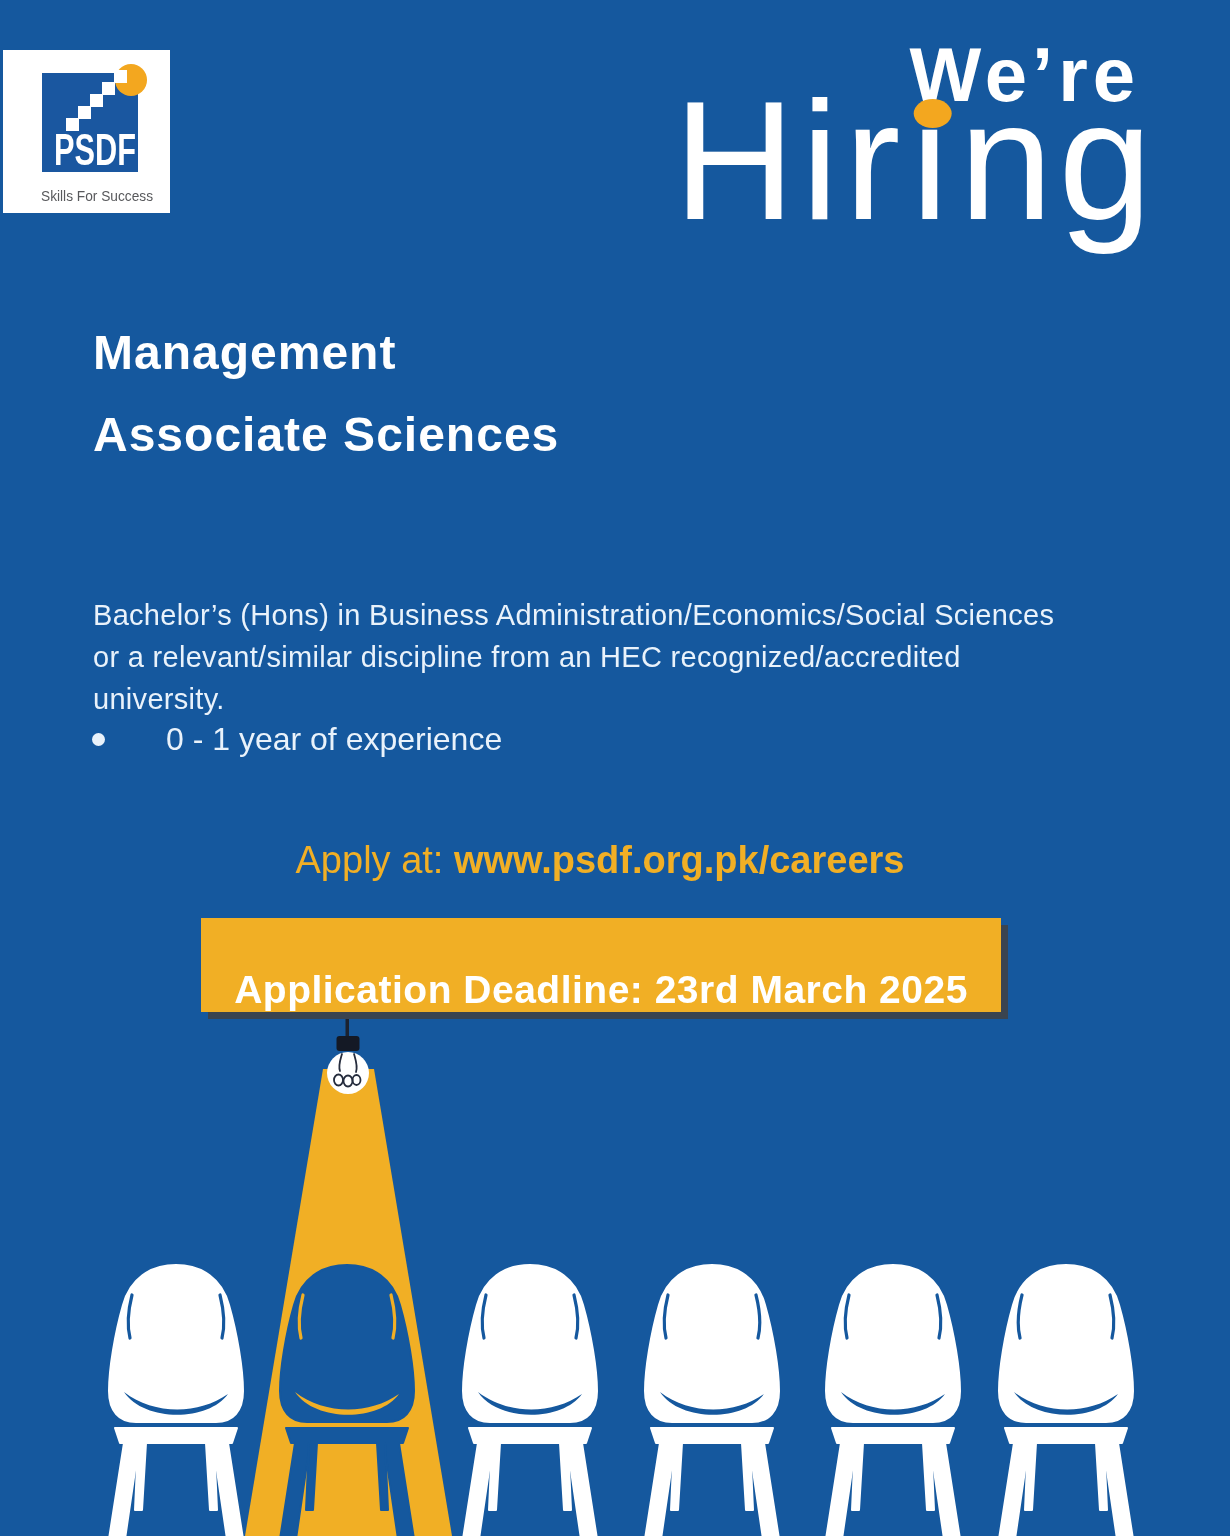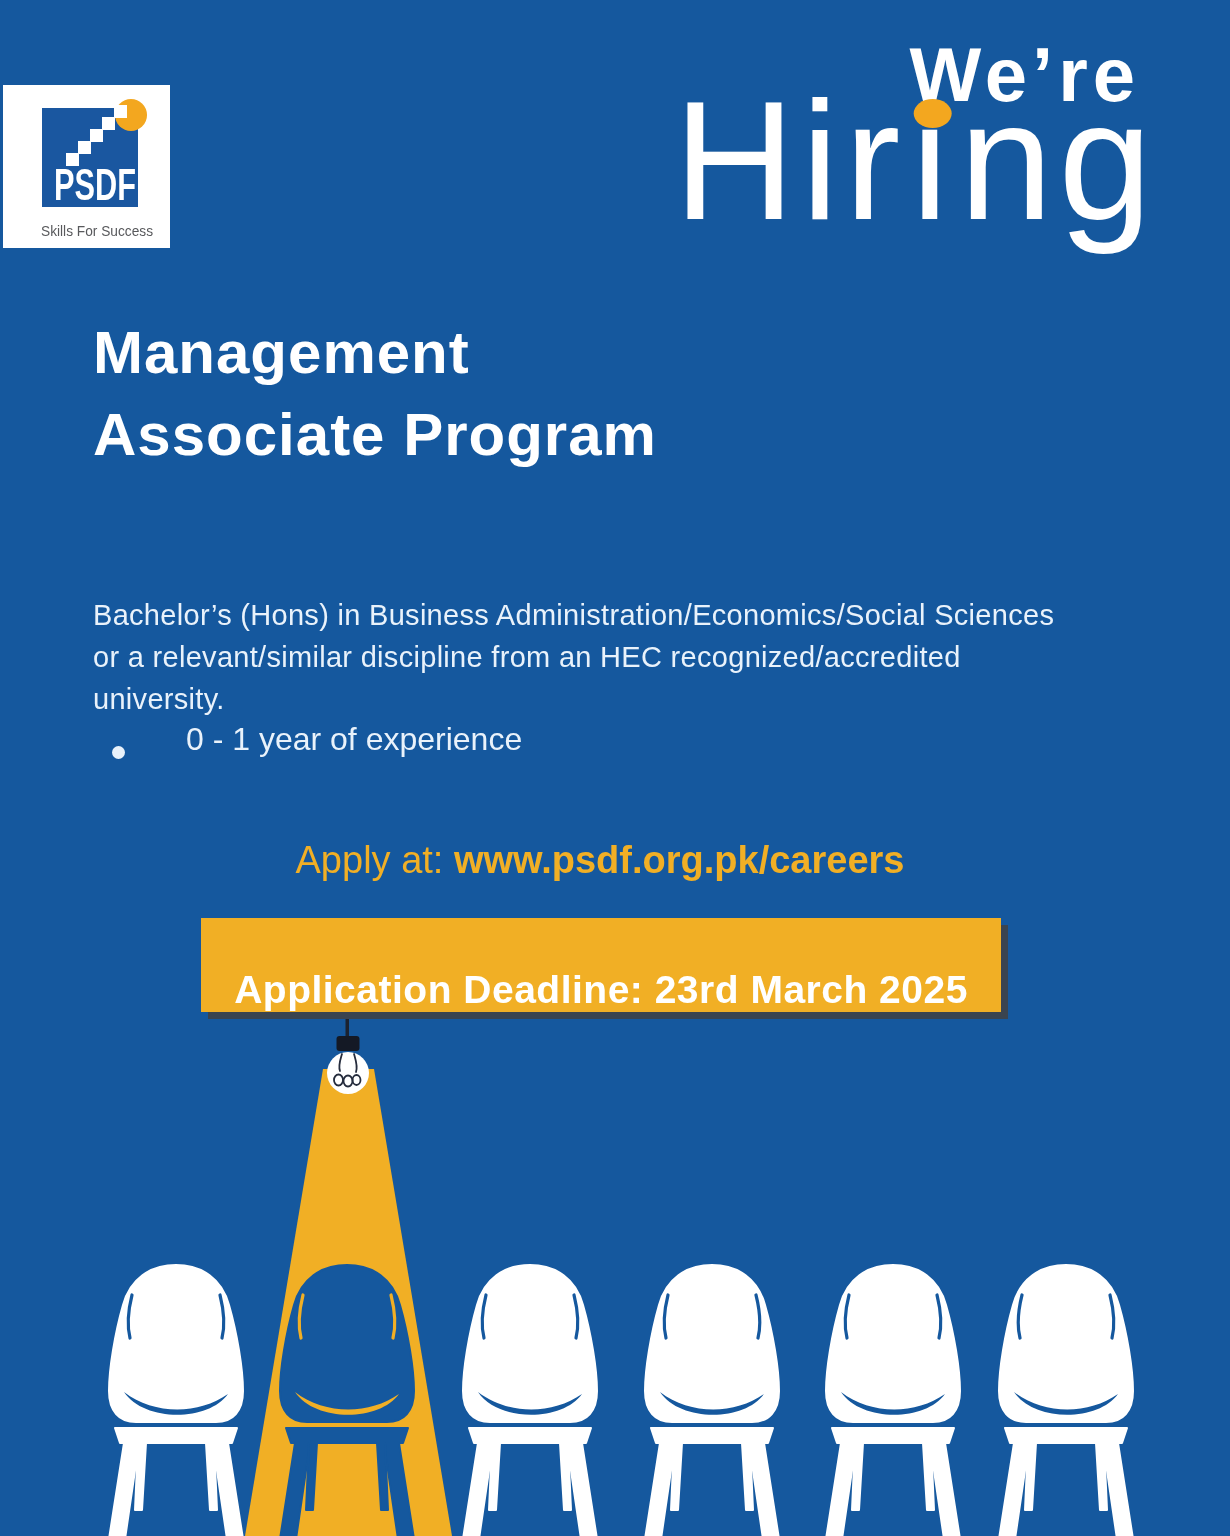--- a/index.html
+++ b/index.html
@@ -21,21 +21,20 @@
     background: var(--bg-blue);
     overflow: hidden;
     font-family: "Liberation Sans", "DejaVu Sans", sans-serif;
   }
 
   
   .logo-box {
     position: absolute; left: 3px; top: 50px;
     width: 167px; height: 163px;
     background: #ffffff;
-    margin-top: 35px;
   }
   .logo-box svg { display:block; width:100%; height:100%; }
 
   
   .hero {
     position: absolute; top: 37px; right: 72px;
     text-align: right; color: #ffffff; line-height: 1;
   }
   .hero .were {
     font-size: 76px; font-weight: bold; letter-spacing: 5px;
@@ -49,30 +48,30 @@
   .hiring .odot {
     position: absolute; left: 50%; transform: translateX(-50%);
     top: 0.19em; width: 0.23em; height: 0.175em;
     background: var(--orange); border-radius: 50%;
   }
 
   
   .page-title {
     position: absolute; left: 93px; top: 312px;
     color: #ffffff; font-weight: bold;
-    font-size: 60px; line-height: 82px; letter-spacing: 1px;
+    font-size: 48px; line-height: 82px; letter-spacing: 1px;
   }
   .req-paragraph {
     position: absolute; left: 93px; top: 565px; width: 1040px;
     color: var(--text-light);
     font-size: 29px; line-height: 42px; letter-spacing: 0.3px; margin-top: 29px;
   }
   .bullet-row {
-    position: absolute; left: 112px; top: 719px;
-    display: flex; align-items: flex-end;
+    position: absolute; left: 92px; top: 719px;
+    display: flex; align-items: flex-start;
     color: var(--text-light); font-size: 32px; line-height: 40px;
   }
   .bullet-dot {
     width: 13px; height: 13px; border-radius: 50%;
     background: var(--text-light); margin: 14px 61px 0 0; flex: none;
   }
   .apply-line {
     position: absolute; left: 0; right: 30px; top: 837px;
     text-align: center;
     color: var(--yellow); font-size: 38px; line-height: 46px;
@@ -131,21 +130,21 @@
     </svg>
   </div>
 
   <div class="hero">
     <div class="were">We’re</div>
     <div class="hiring"><span>Hir</span><span class="i2"><span>ı</span><span class="odot"></span></span><span>ng</span></div>
   </div>
 
   <div class="page-title">
     <div>Management</div>
-    <div>Associate Program</div>
+    <div>Associate Sciences</div>
   </div>
 
   <div class="req-paragraph">
     <div>Bachelor’s (Hons) in Business Administration/Economics/Social Sciences</div>
     <div>or a relevant/similar discipline from an HEC recognized/accredited</div>
     <div>university.</div>
   </div>
 
   <div class="bullet-row">
     <span class="bullet-dot"></span>

